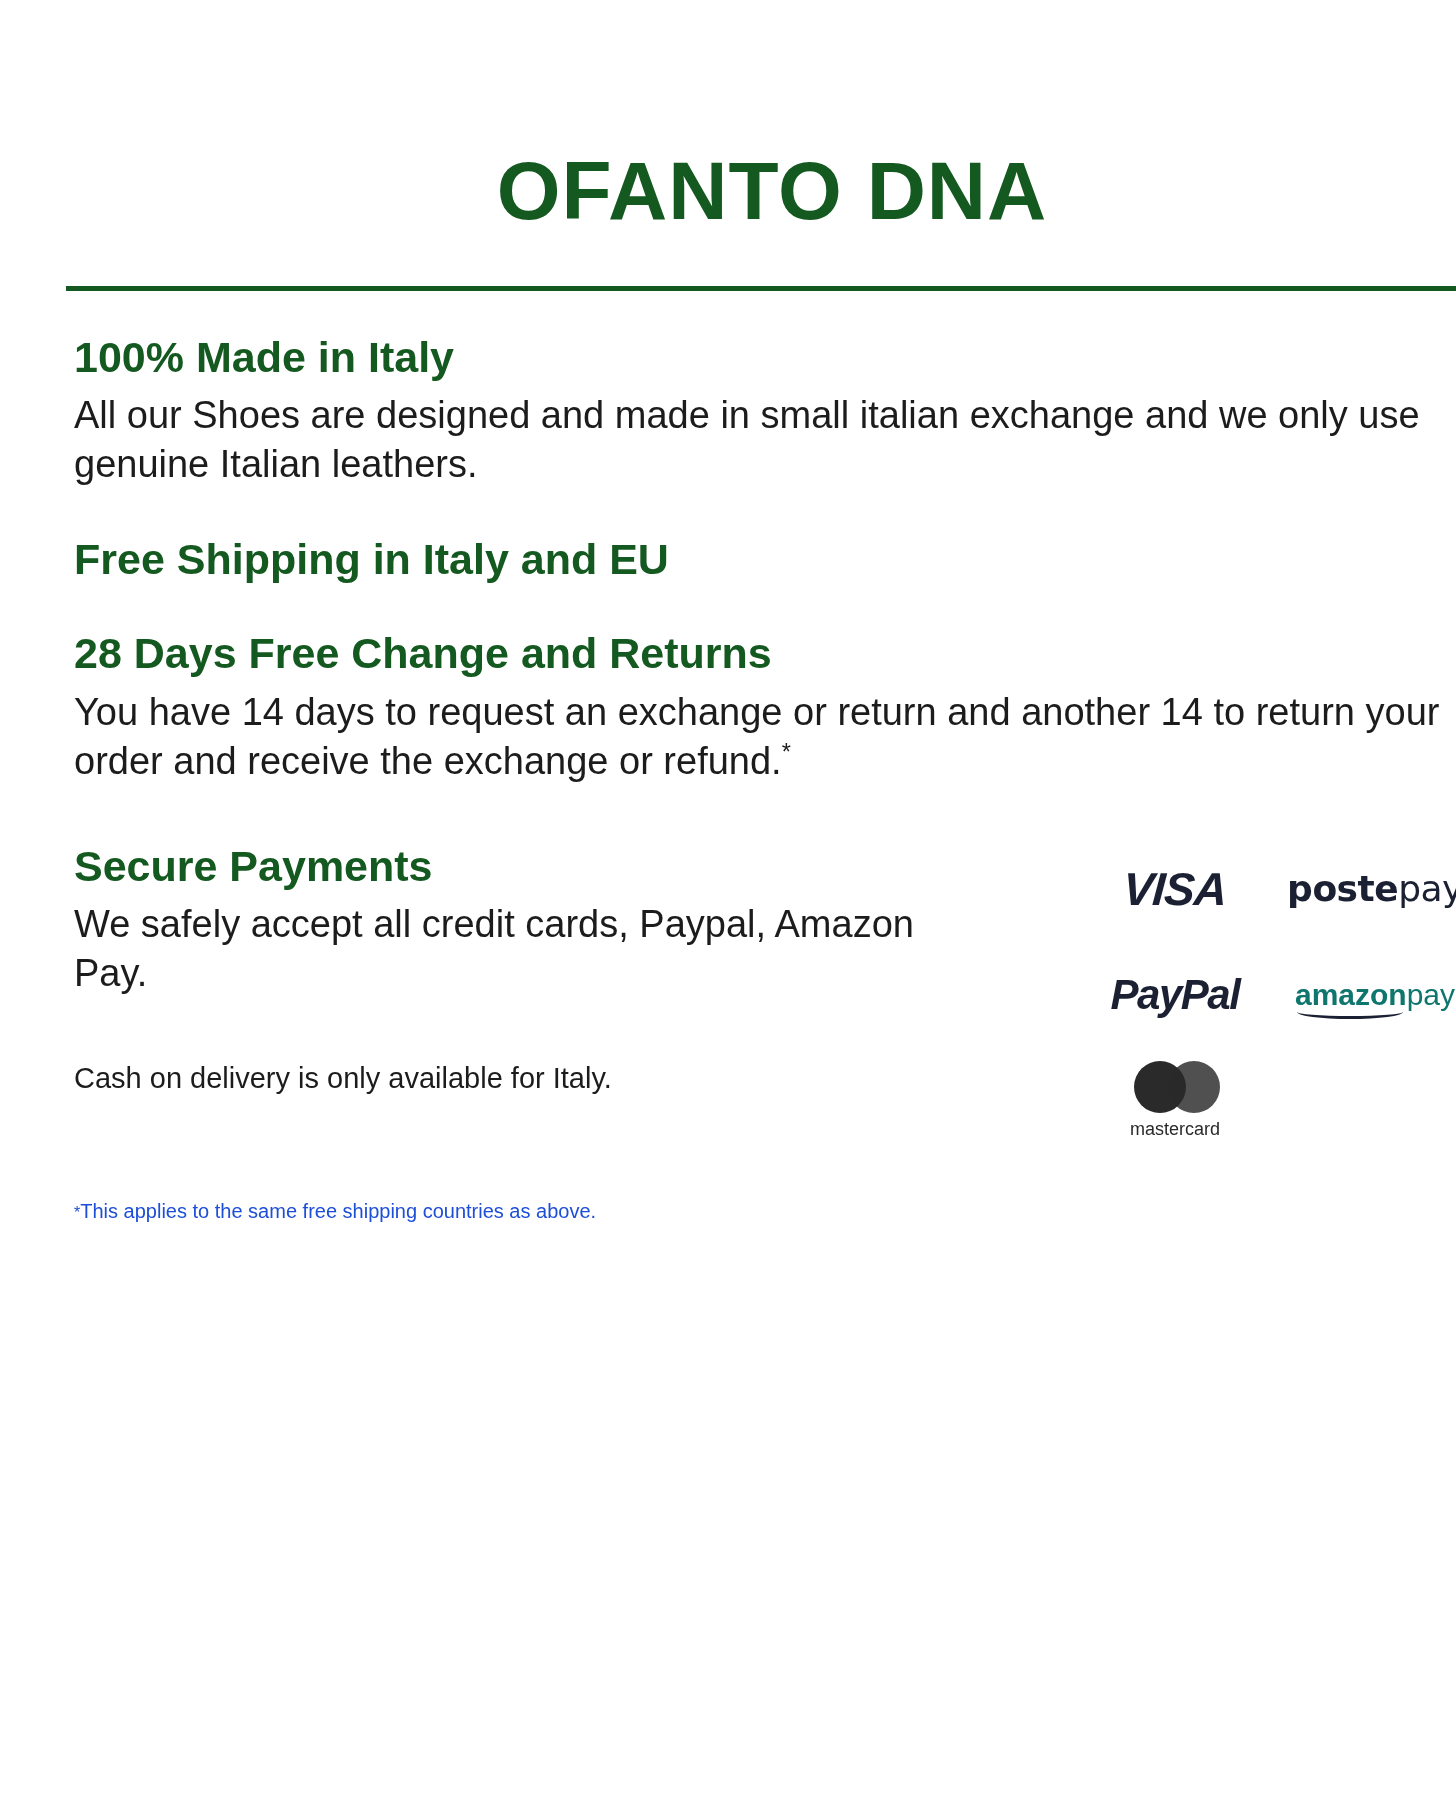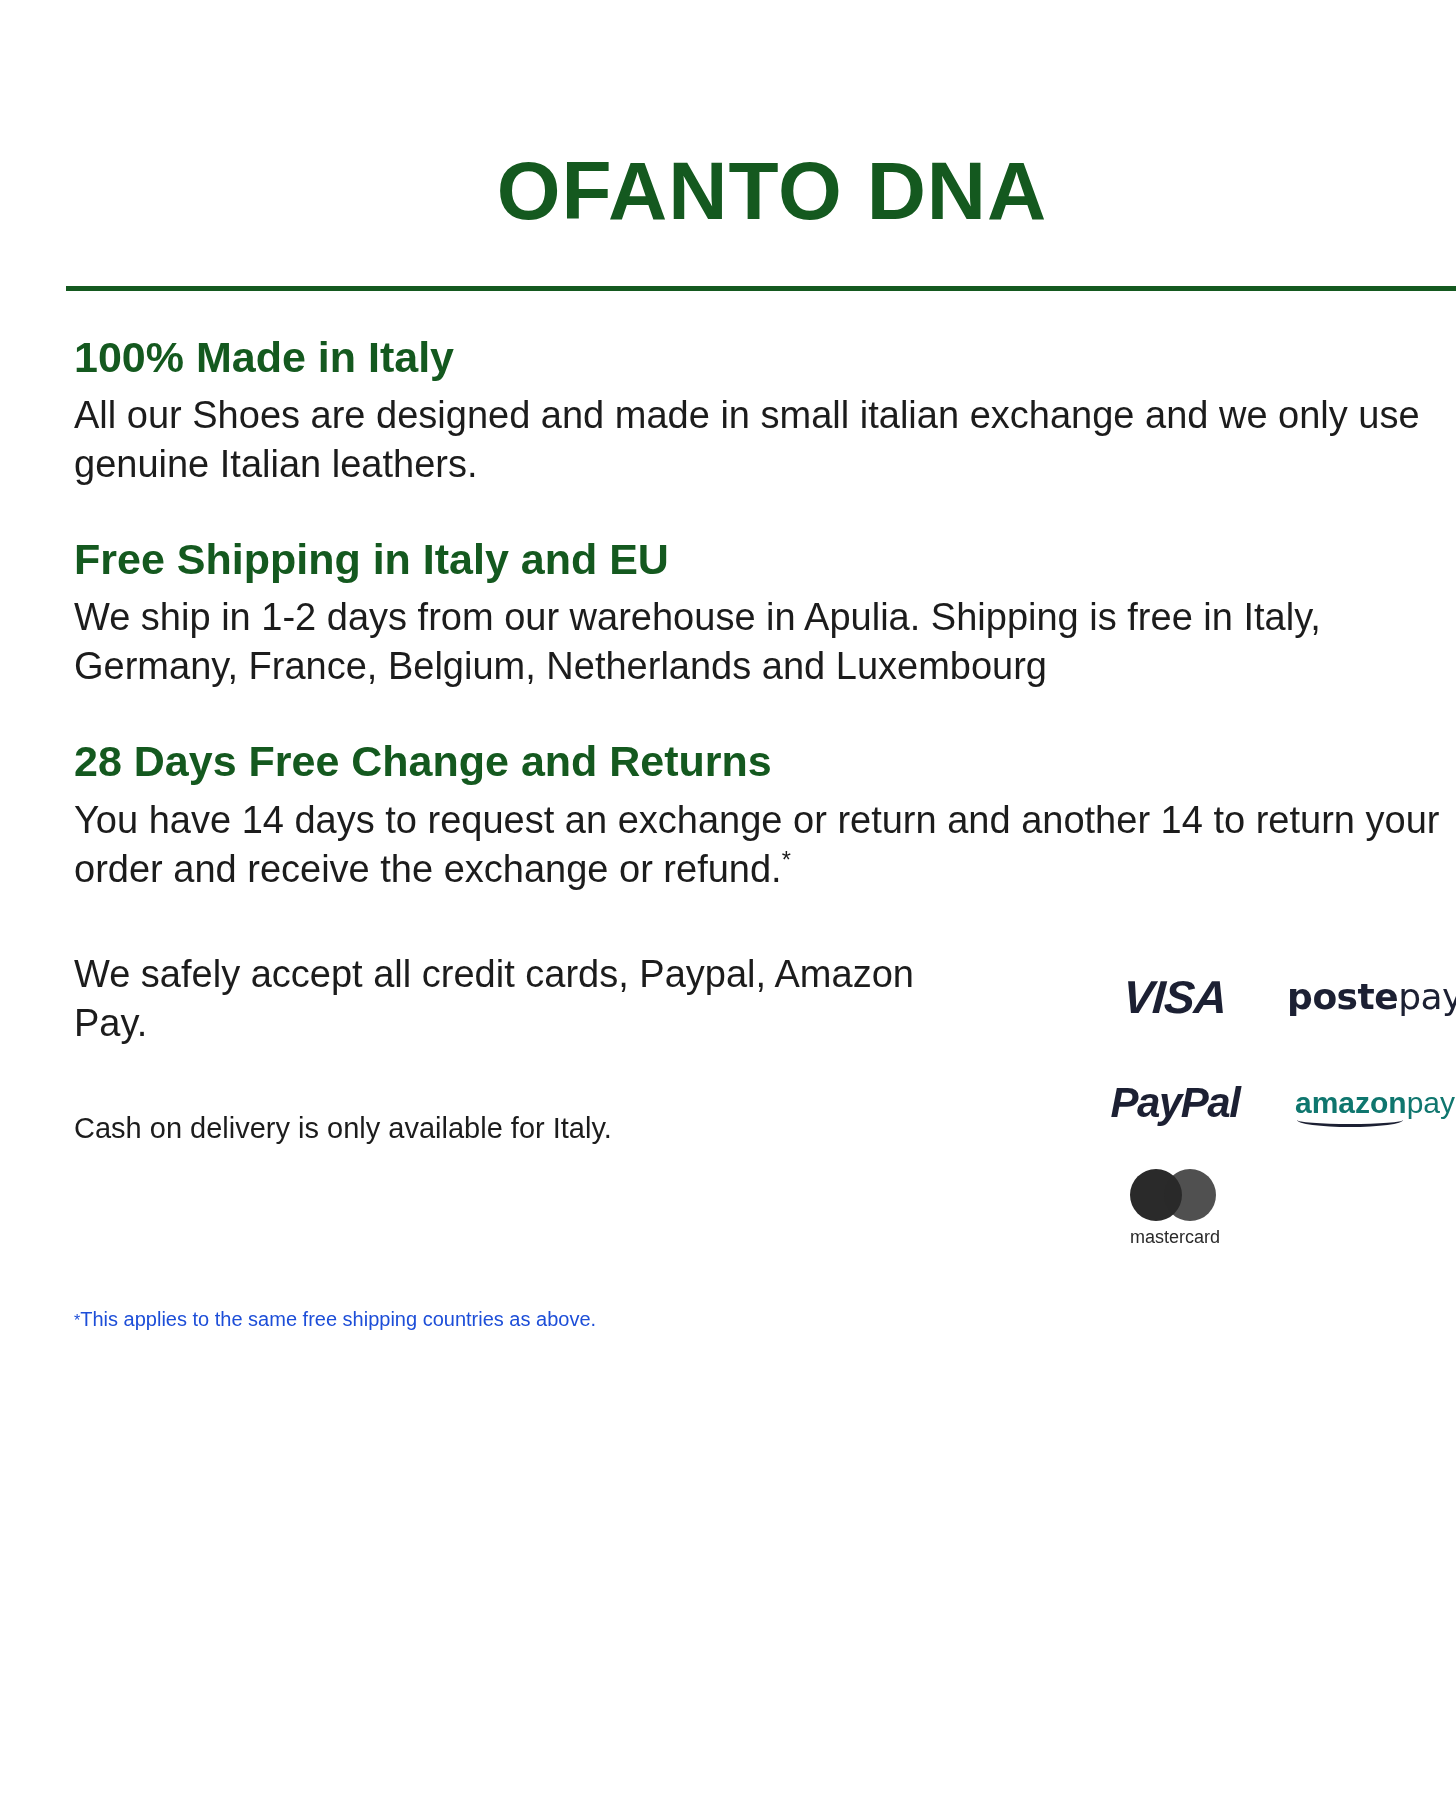--- a/index.html
+++ b/index.html
@@ -148,21 +148,21 @@
     left: 2px;
     right: 52px;
     bottom: -9px;
     height: 11px;
     border-bottom: 3px solid #1c2033;
     border-radius: 0 0 50% 50%;
   }
   .mastercard {
     display: flex;
     flex-direction: column;
-    align-items: flex-start;
+    align-items: flex-end;
   }
   .mc-circles {
     position: relative;
     width: 86px;
     height: 52px;
   }
   .mc-circles span {
     position: absolute;
     top: 0;
     width: 52px;
@@ -202,30 +202,30 @@
   <h1 class="title">OFANTO DNA</h1>
   <div class="rule"></div>
 
   <div class="section first">
     <h2 class="sec-title">100% Made in Italy</h2>
     <p class="sec-body">All our Shoes are designed and made in small italian exchange and we only use genuine Italian leathers.</p>
   </div>
 
   <div class="section">
     <h2 class="sec-title">Free Shipping in Italy and EU</h2>
-    <p class="sec-body">We ship in 1-2 days from our warehouse in Apulia. Shipping is free in Italy, Germany, France, Belgium, Netherlands and Luxembourg</p>
   </div>
 
   <div class="section">
     <h2 class="sec-title">28 Days Free Change and Returns</h2>
     <p class="sec-body"><span>You have 14 days to request an exchange or return and another 14 to return your order and receive the exchange or refund.</span><sup>*</sup></p>
   </div>
 
   <div class="payments-wrap">
     <div class="payments-left">
+      <h2 class="sec-title">Secure Payments</h2>
       <p class="sec-body">We safely accept all credit cards, Paypal, Amazon Pay.</p>
       <p class="note">Cash on delivery is only available for Italy.</p>
     </div>
 
     <div class="logos">
       <div class="logo-cell">
         <div class="visa">VISA</div>
       </div>
       <div class="logo-cell">
         <div class="postepay"><b>poste</b><span>pay</span></div>

